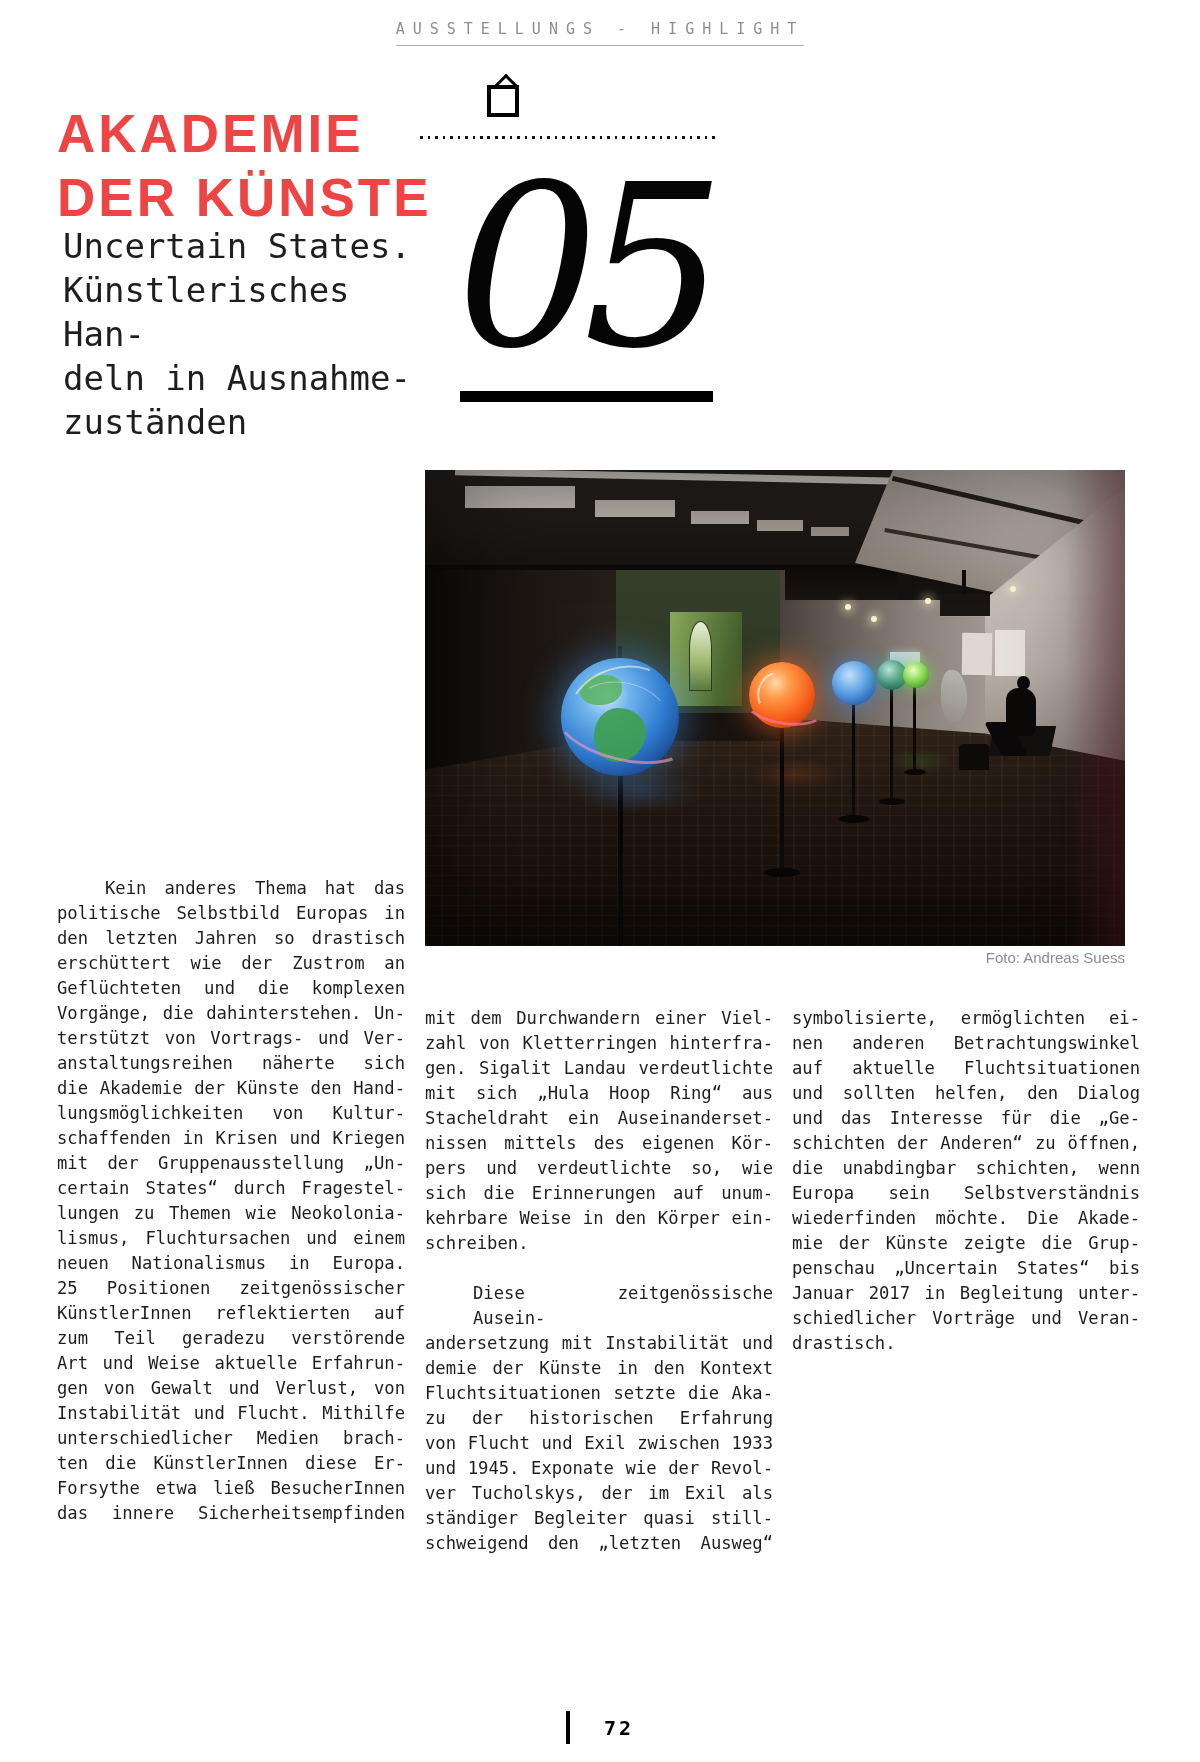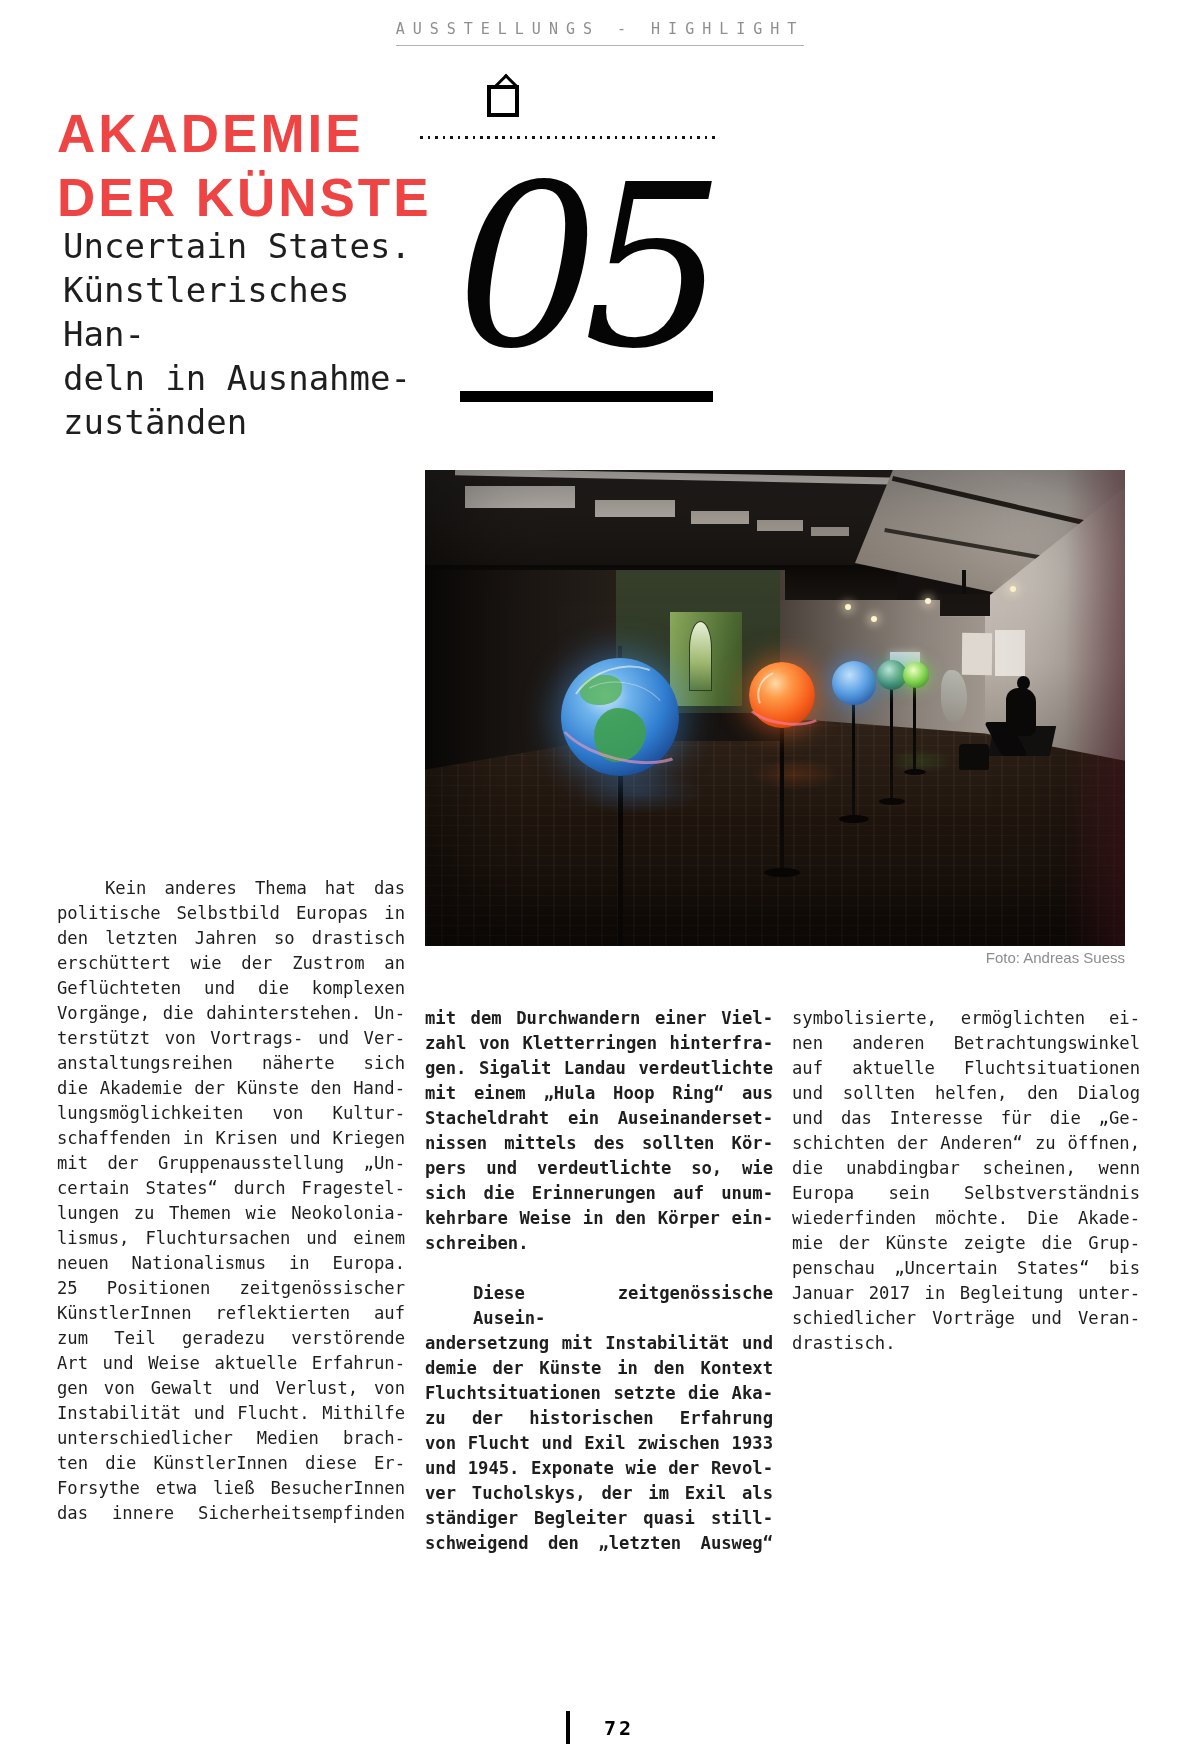--- a/index.html
+++ b/index.html
@@ -20,21 +20,21 @@
   .subtitle{position:absolute;left:63px;top:224px;width:380px;font-weight:300;color:#3d3d3d;}
   .subtitle .tline{font-size:34px;line-height:44px;text-align:left !important;text-align-last:left !important;}
   .numeral{position:absolute;left:452px;top:156px;width:262px;text-align:center;
            font-family:"DejaVu Serif",serif;font-style:italic;font-size:224px;line-height:1;
            letter-spacing:-0.07em;color:#050505;}
   .numeral-bar{position:absolute;left:460px;top:391px;width:253px;height:11px;background:#000;}
 
   
   .col{position:absolute;width:348px;}
   .col1{left:57px;top:876px;}
-  .col2{left:425px;top:1006px;font-weight:bold;}
+  .col2{left:425px;top:1006px;}
   .col3{left:792px;top:1006px;}
   .tline{font-family:"DejaVu Sans Mono",monospace;font-size:17.2px;line-height:25px;color:#1e1e1e;
          text-align:justify;text-align-last:justify;}
   .tline.short{text-align-last:left;}
   .credit{position:absolute;left:825px;top:949px;width:300px;text-align:right;
           font-size:15px;color:#8d8d8d;}
 
   
   .pagebar{position:absolute;left:566px;top:1711px;width:4px;height:33px;background:#000;}
   .pagenum{position:absolute;left:604px;top:1716px;font-family:"DejaVu Sans Mono",monospace;
@@ -251,23 +251,23 @@
       <div class="tline">Instabilität und Flucht. Mithilfe</div>
       <div class="tline">unterschiedlicher Medien brach-</div>
       <div class="tline">ten die KünstlerInnen diese Er-</div>
       <div class="tline">Forsythe etwa ließ BesucherInnen</div>
       <div class="tline">das innere Sicherheitsempfinden</div>
     </div>
   <div class="col col2">
       <div class="tline">mit dem Durchwandern einer Viel-</div>
       <div class="tline">zahl von Kletterringen hinterfra-</div>
       <div class="tline">gen. Sigalit Landau verdeutlichte</div>
-      <div class="tline">mit einem „Hula Hoop Ring“ aus</div>
+      <div class="tline">mit sich „Hula Hoop Ring“ aus</div>
       <div class="tline">Stacheldraht ein Auseinanderset-</div>
-      <div class="tline">nissen mittels des sollten Kör-</div>
+      <div class="tline">nissen mittels des eigenen Kör-</div>
       <div class="tline">pers und verdeutlichte so, wie</div>
       <div class="tline">sich die Erinnerungen auf unum-</div>
       <div class="tline">kehrbare Weise in den Körper ein-</div>
       <div class="tline short">schreiben.</div>
       <div class="tline short">&nbsp;</div>
       <div class="tline" style="padding-left: 48px;">Diese zeitgenössische Ausein-</div>
       <div class="tline">andersetzung mit Instabilität und</div>
       <div class="tline">demie der Künste in den Kontext</div>
       <div class="tline">Fluchtsituationen setzte die Aka-</div>
       <div class="tline">zu der historischen Erfahrung</div>
@@ -277,21 +277,21 @@
       <div class="tline">ständiger Begleiter quasi still-</div>
       <div class="tline">schweigend den „letzten Ausweg“</div>
     </div>
   <div class="col col3">
       <div class="tline">symbolisierte, ermöglichten ei-</div>
       <div class="tline">nen anderen Betrachtungswinkel</div>
       <div class="tline">auf aktuelle Fluchtsituationen</div>
       <div class="tline">und sollten helfen, den Dialog</div>
       <div class="tline">und das Interesse für die „Ge-</div>
       <div class="tline">schichten der Anderen“ zu öffnen,</div>
-      <div class="tline">die unabdingbar scheinen, wenn</div>
+      <div class="tline">die unabdingbar schichten, wenn</div>
       <div class="tline">Europa sein Selbstverständnis</div>
       <div class="tline">wiederfinden möchte. Die Akade-</div>
       <div class="tline">mie der Künste zeigte die Grup-</div>
       <div class="tline">penschau „Uncertain States“ bis</div>
       <div class="tline">Januar 2017 in Begleitung unter-</div>
       <div class="tline">schiedlicher Vorträge und Veran-</div>
       <div class="tline short">drastisch.</div>
     </div>
 
   <div class="pagebar"></div>

